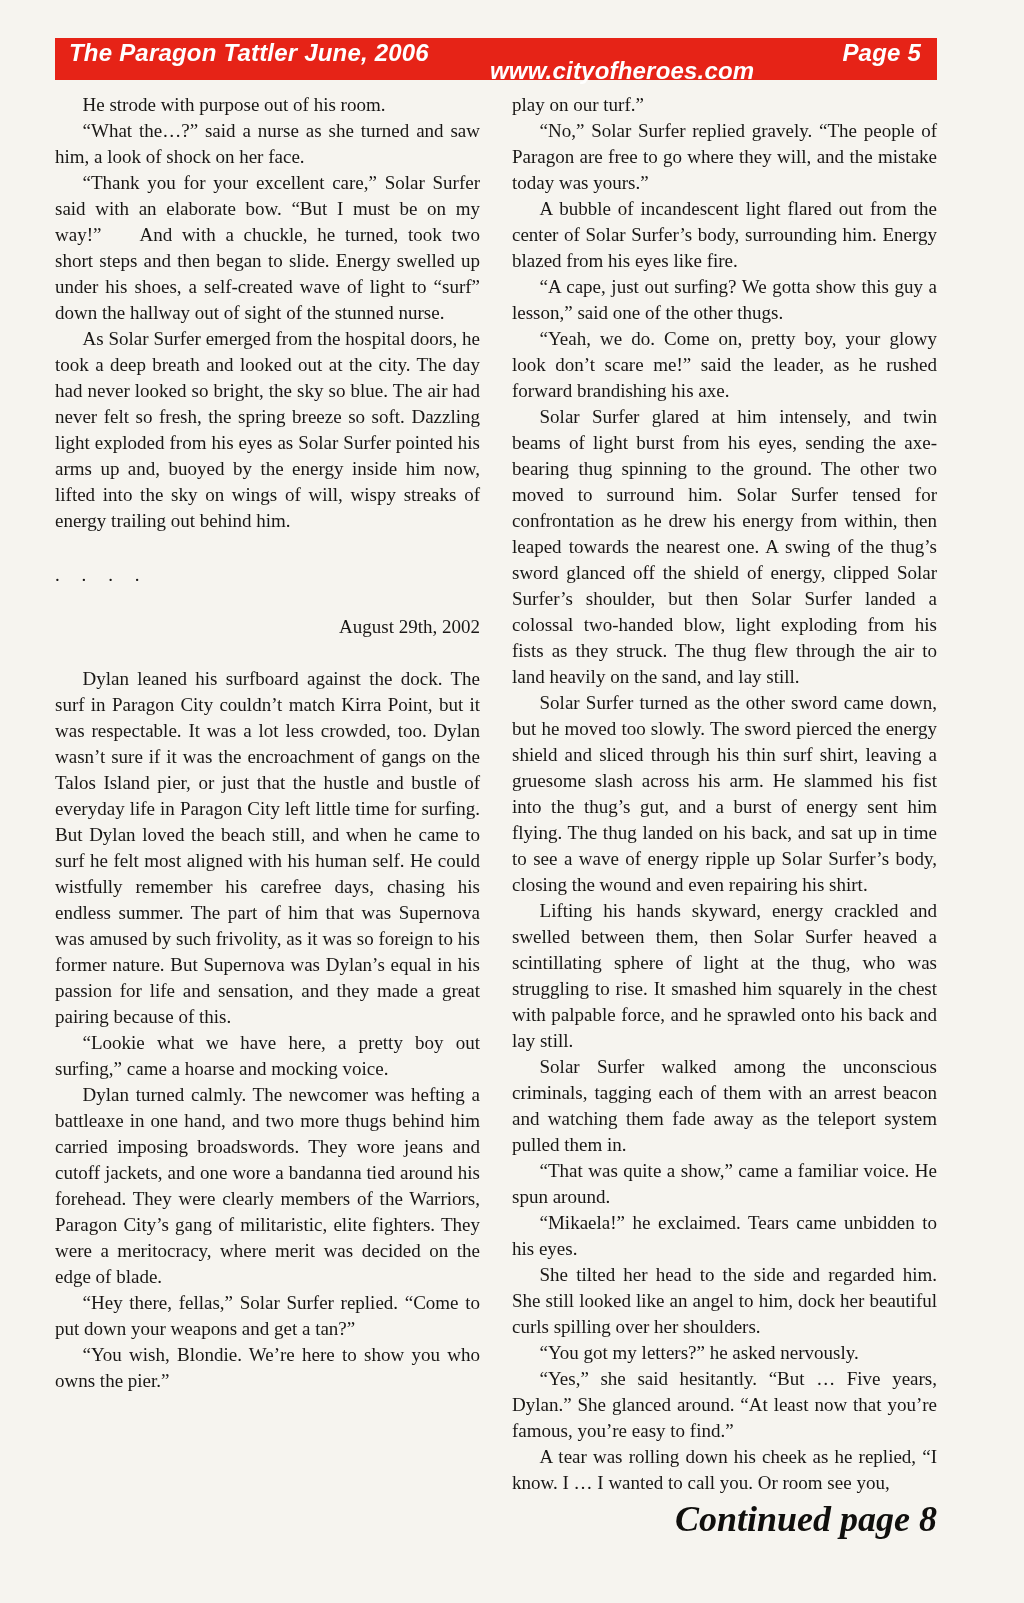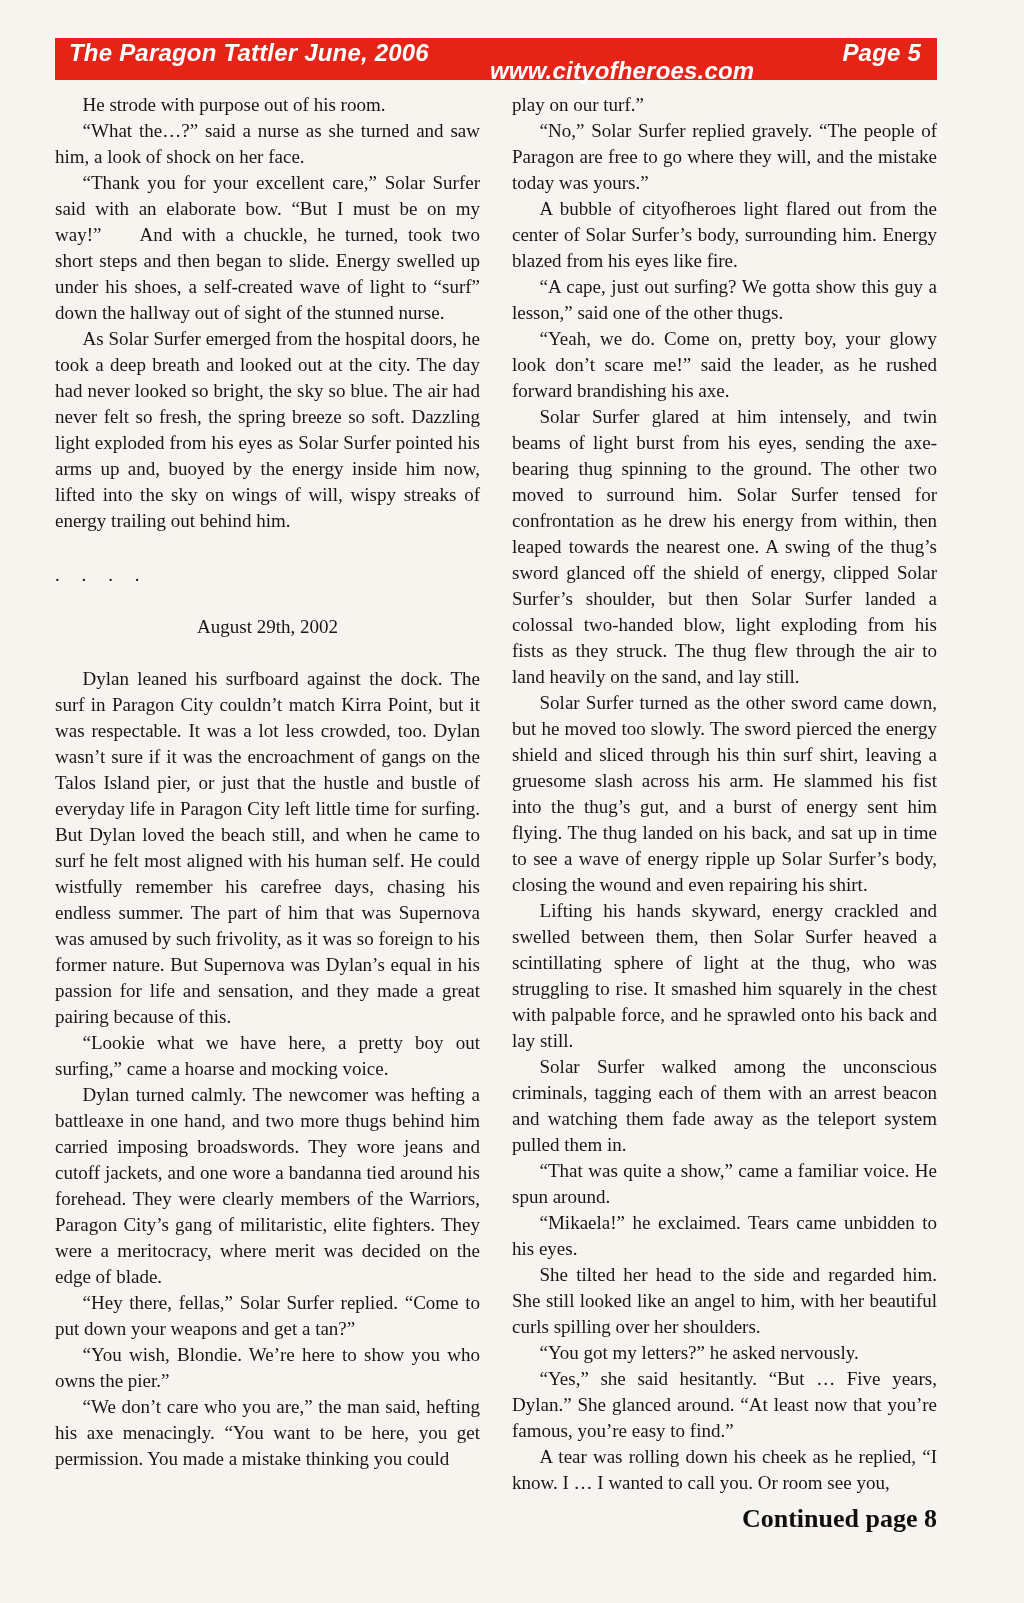--- a/index.html
+++ b/index.html
@@ -55,30 +55,31 @@
   .para.cont { text-indent: 0; }
   .para.separator {
     text-indent: 0;
     letter-spacing: 0.45em;
     margin: 28px 0 26px 0;
     text-align: left;
   }
   .para.date {
     text-indent: 0;
     margin: 0 0 26px 0;
-    text-align: center;
+    text-align: right;
   }
   .para.continued {
     text-indent: 0;
     text-align: right;
     font-weight: bold;
-    font-size: 26px;
+    font-size: 36px;
     line-height: 34px;
     margin-top: 6px;
     color: #100f0d;
+    font-style: italic;
   }
 </style>
 </head>
 <body>
 
 <div class="page">
 
   <div class="header-bar">
     <span class="header-title">The Paragon Tattler June, 2006</span>
     <span class="header-url">www.cityofheroes.com</span>
@@ -91,35 +92,34 @@
         <p class="para p">“What the…?” said a nurse as she turned and saw him, a look of shock on her face.</p>
         <p class="para p">“Thank you for your excellent care,” Solar Surfer said with an elaborate bow. “But I must be on my way!”  And with a chuckle, he turned, took two short steps and then began to slide. Energy swelled up under his shoes, a self-created wave of light to “surf” down the hallway out of sight of the stunned nurse.</p>
         <p class="para p">As Solar Surfer emerged from the hospital doors, he took a deep breath and looked out at the city. The day had never looked so bright, the sky so blue. The air had never felt so fresh, the spring breeze so soft. Dazzling light exploded from his eyes as Solar Surfer pointed his arms up and, buoyed by the energy inside him now, lifted into the sky on wings of will, wispy streaks of energy trailing out behind him.</p>
         <p class="para separator">. . . .</p>
         <p class="para date">August 29th, 2002</p>
         <p class="para p">Dylan leaned his surfboard against the dock. The surf in Paragon City couldn’t match Kirra Point, but it was respectable. It was a lot less crowded, too. Dylan wasn’t sure if it was the encroachment of gangs on the Talos Island pier, or just that the hustle and bustle of everyday life in Paragon City left little time for surfing. But Dylan loved the beach still, and when he came to surf he felt most aligned with his human self. He could wistfully remember his carefree days, chasing his endless summer. The part of him that was Supernova was amused by such frivolity, as it was so foreign to his former nature. But Supernova was Dylan’s equal in his passion for life and sensation, and they made a great pairing because of this.</p>
         <p class="para p">“Lookie what we have here, a pretty boy out surfing,” came a hoarse and mocking voice.</p>
         <p class="para p">Dylan turned calmly. The newcomer was hefting a battleaxe in one hand, and two more thugs behind him carried imposing broadswords. They wore jeans and cutoff jackets, and one wore a bandanna tied around his forehead. They were clearly members of the Warriors, Paragon City’s gang of militaristic, elite fighters. They were a meritocracy, where merit was decided on the edge of blade.</p>
         <p class="para p">“Hey there, fellas,” Solar Surfer replied. “Come to put down your weapons and get a tan?”</p>
         <p class="para p">“You wish, Blondie. We’re here to show you who owns the pier.”</p>
-        <p class="para p">“We don’t care who you are,” the man said, hefting his axe menacingly. “You want to be here, you get permission. You made a mistake thinking you could</p>
       </div>
     <div class="col">
         <p class="para cont">play on our turf.”</p>
         <p class="para p">“No,” Solar Surfer replied gravely. “The people of Paragon are free to go where they will, and the mistake today was yours.”</p>
-        <p class="para p">A bubble of cityofheroes light flared out from the center of Solar Surfer’s body, surrounding him. Energy blazed from his eyes like fire.</p>
+        <p class="para p">A bubble of incandescent light flared out from the center of Solar Surfer’s body, surrounding him. Energy blazed from his eyes like fire.</p>
         <p class="para p">“A cape, just out surfing? We gotta show this guy a lesson,” said one of the other thugs.</p>
         <p class="para p">“Yeah, we do. Come on, pretty boy, your glowy look don’t scare me!” said the leader, as he rushed forward brandishing his axe.</p>
         <p class="para p">Solar Surfer glared at him intensely, and twin beams of light burst from his eyes, sending the axe-bearing thug spinning to the ground. The other two moved to surround him. Solar Surfer tensed for confrontation as he drew his energy from within, then leaped towards the nearest one. A swing of the thug’s sword glanced off the shield of energy, clipped Solar Surfer’s shoulder, but then Solar Surfer landed a colossal two-handed blow, light exploding from his fists as they struck. The thug flew through the air to land heavily on the sand, and lay still.</p>
         <p class="para p">Solar Surfer turned as the other sword came down, but he moved too slowly. The sword pierced the energy shield and sliced through his thin surf shirt, leaving a gruesome slash across his arm. He slammed his fist into the thug’s gut, and a burst of energy sent him flying. The thug landed on his back, and sat up in time to see a wave of energy ripple up Solar Surfer’s body, closing the wound and even repairing his shirt.</p>
         <p class="para p">Lifting his hands skyward, energy crackled and swelled between them, then Solar Surfer heaved a scintillating sphere of light at the thug, who was struggling to rise. It smashed him squarely in the chest with palpable force, and he sprawled onto his back and lay still.</p>
         <p class="para p">Solar Surfer walked among the unconscious criminals, tagging each of them with an arrest beacon and watching them fade away as the teleport system pulled them in.</p>
         <p class="para p">“That was quite a show,” came a familiar voice. He spun around.</p>
         <p class="para p">“Mikaela!” he exclaimed. Tears came unbidden to his eyes.</p>
-        <p class="para p">She tilted her head to the side and regarded him. She still looked like an angel to him, with her beautiful curls spilling over her shoulders.</p>
+        <p class="para p">She tilted her head to the side and regarded him. She still looked like an angel to him, dock her beautiful curls spilling over her shoulders.</p>
         <p class="para p">“You got my letters?” he asked nervously.</p>
         <p class="para p">“Yes,” she said hesitantly. “But … Five years, Dylan.” She glanced around. “At least now that you’re famous, you’re easy to find.”</p>
         <p class="para p">A tear was rolling down his cheek as he replied, “I know. I … I wanted to call you. Or room see you,</p>
         <p class="para continued">Continued page 8</p>
       </div>
   </div>
 
 </div>
 
 </body></html>

